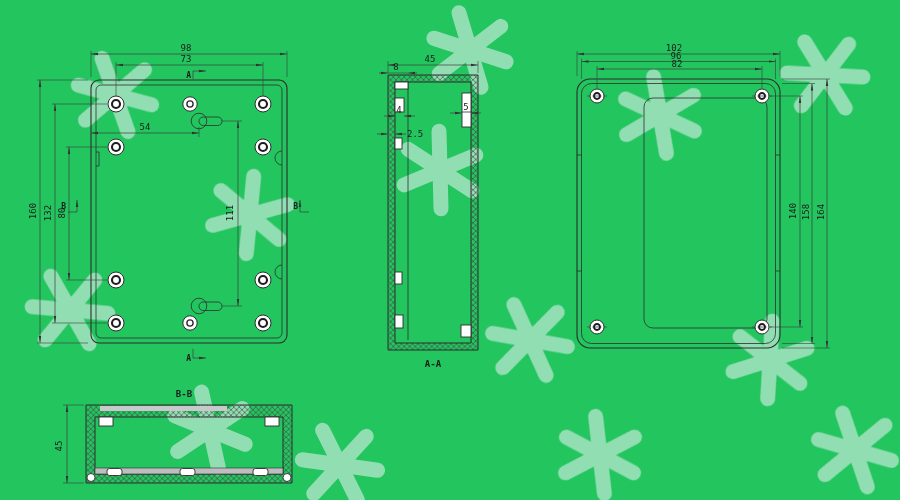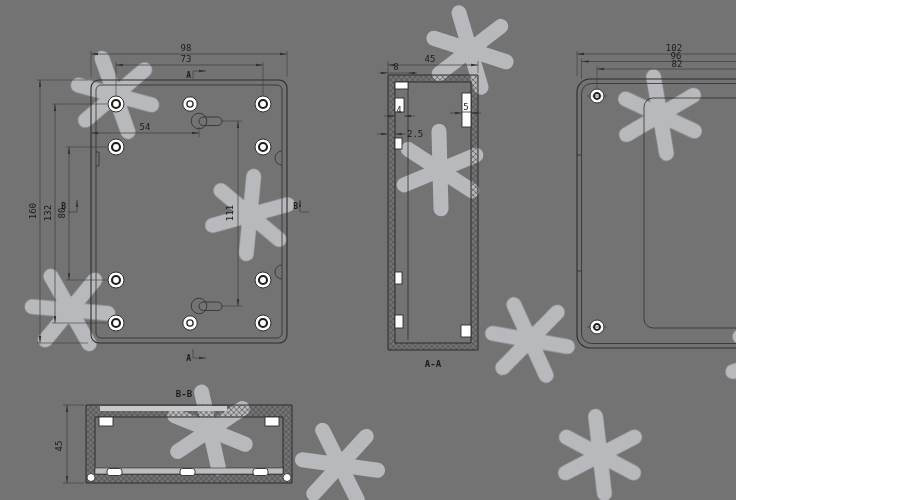--- a/index.html
+++ b/index.html
@@ -1,16 +1,16 @@
 <!DOCTYPE html>
 <html><head>
 <meta charset="utf-8">
 <style>
   html,body{margin:0;padding:0;background:#ffffff;}
-  .canvas{position:relative;width:736px;height:500px;background:#737373;overflow:hidden;
+  .canvas{position:relative;width:900px;height:500px;background:#22c55e;overflow:hidden;
           font-family:"DejaVu Sans Mono","Liberation Mono",monospace;text-decoration:underline;}
   svg{display:block;}
   .geo{stroke:#2d2d2d;stroke-width:1.1;fill:none;}
   .geo-thin{stroke:#2d2d2d;stroke-width:0.8;fill:none;}
   .boss{stroke:#2d2d2d;stroke-width:0.9;fill:#ffffff;}
   .dim{stroke:#3c3c3c;stroke-width:0.7;fill:none;}
   .ext{stroke:#3c3c3c;stroke-width:0.6;fill:none;}
   .dimtext{font-family:"DejaVu Sans Mono","Liberation Mono",monospace;font-size:9px;fill:#1b1b1b;}
   .marktext{font-family:"DejaVu Sans Mono","Liberation Mono",monospace;font-size:8px;font-weight:700;fill:#1b1b1b;}
   .labeltext{font-family:"DejaVu Sans Mono","Liberation Mono",monospace;font-size:9px;font-weight:700;fill:#1b1b1b;}

